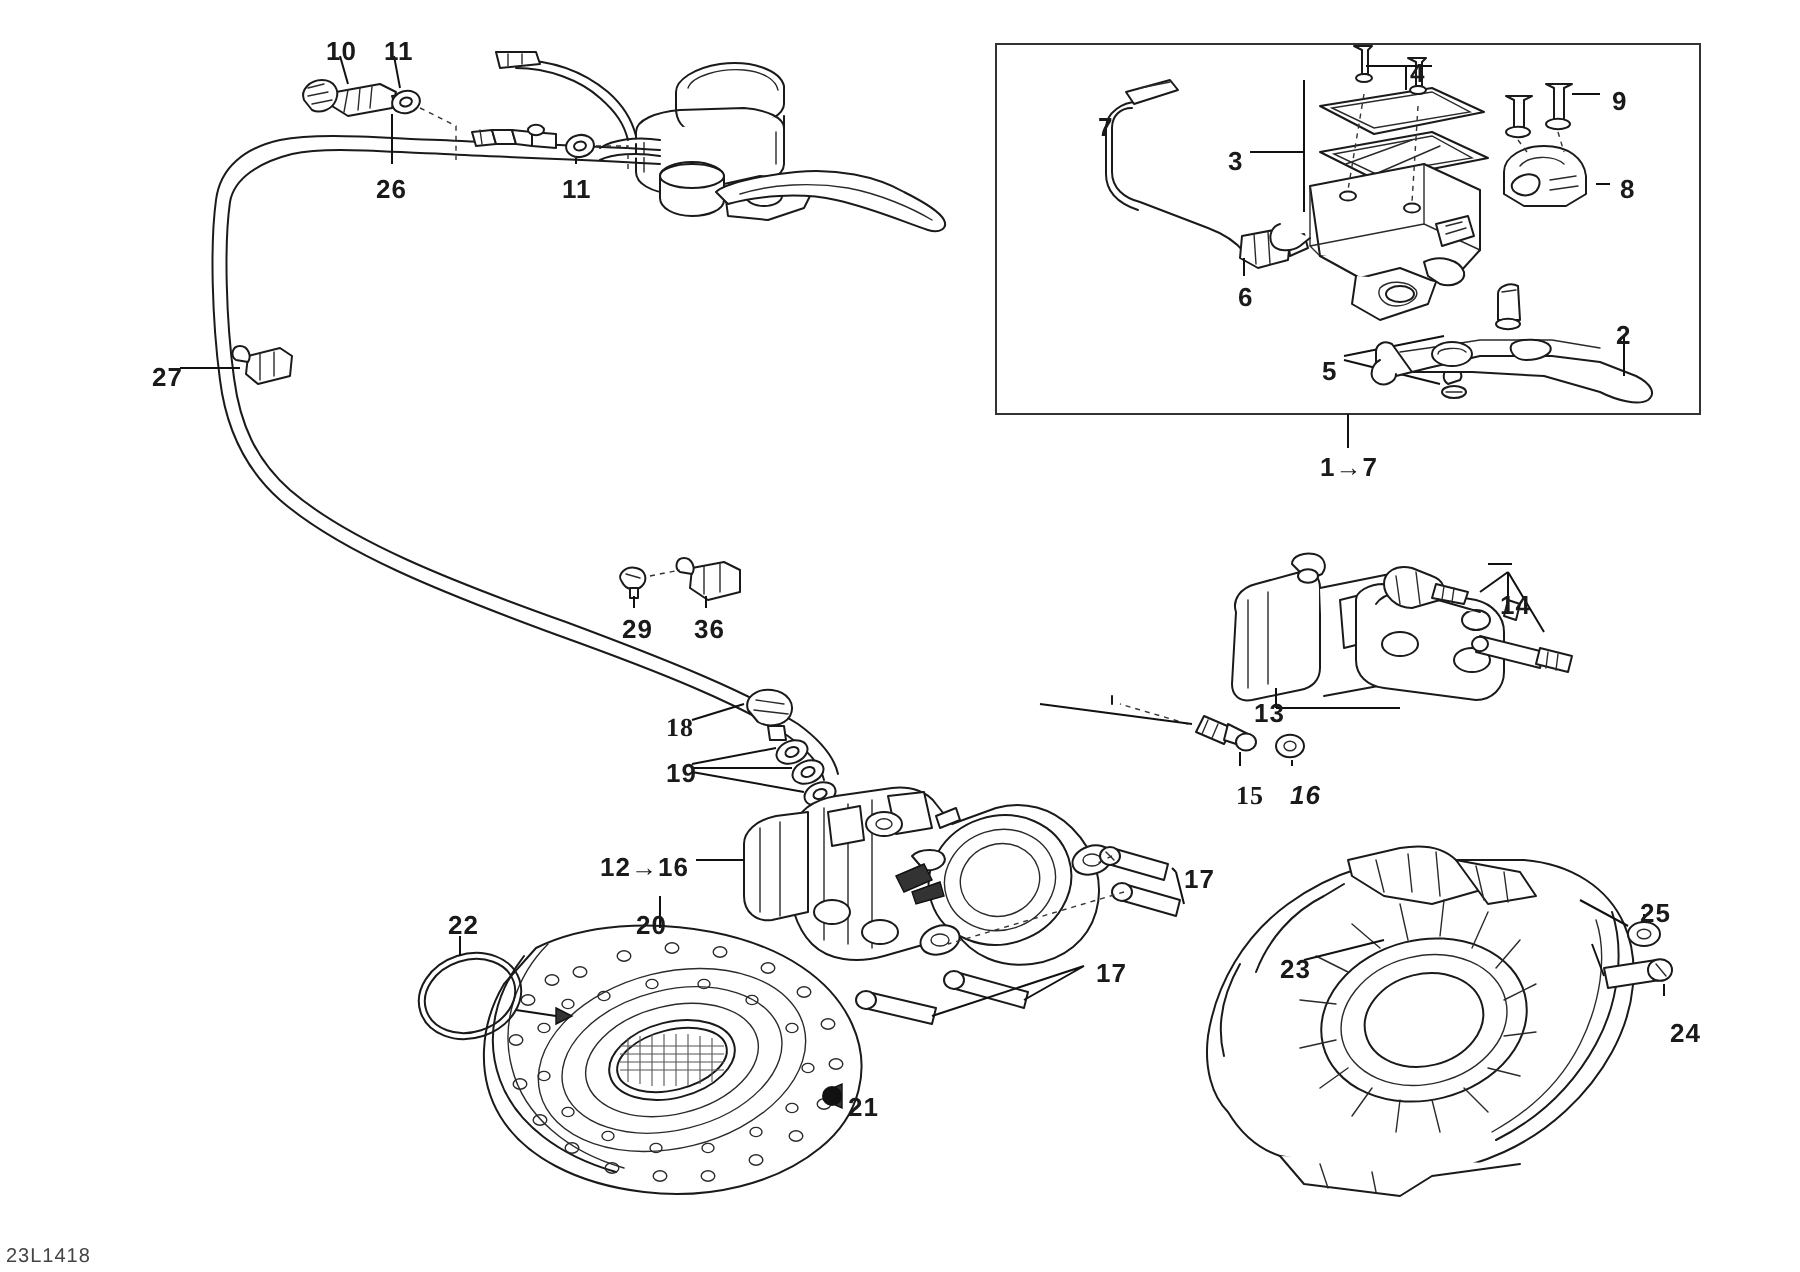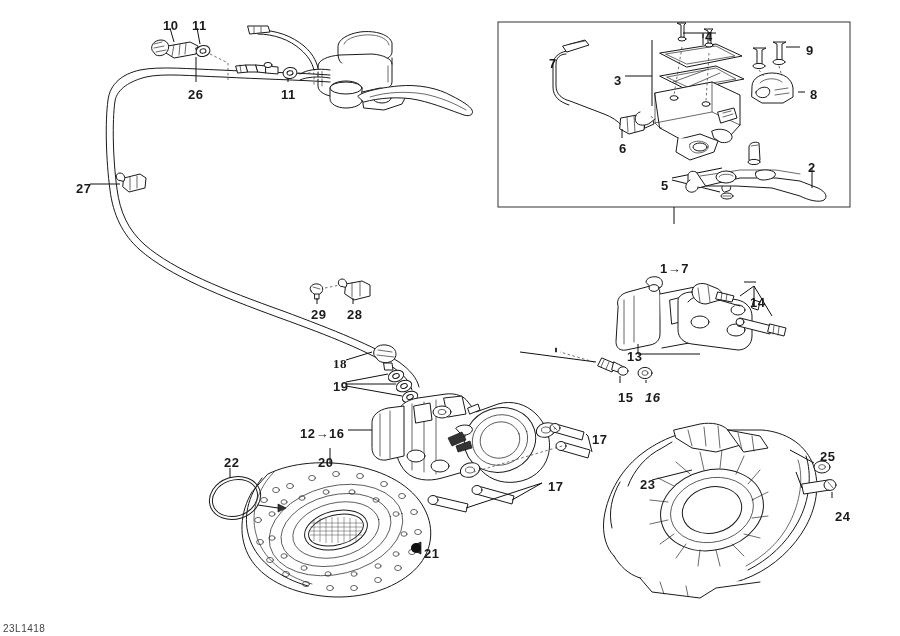--- a/index.html
+++ b/index.html
@@ -452,42 +452,42 @@
   </g>
 
 </svg>
 
 <div class="lbl" style="left:163px;top:18px;">10</div>
 <div class="lbl" style="left:192px;top:18px;">11</div>
 <div class="lbl" style="left:188px;top:87px;">26</div>
 <div class="lbl" style="left:281px;top:87px;">11</div>
 <div class="lbl" style="left:76px;top:181px;">27</div>
 <div class="lbl" style="left:311px;top:307px;">29</div>
-<div class="lbl" style="left:347px;top:307px;">28</div>
+<div class="lbl" style="left:347px;top:307px;">36</div>
 <div class="lbl" style="left:549px;top:56px;">7</div>
 <div class="lbl" style="left:614px;top:73px;">3</div>
 <div class="lbl" style="left:705px;top:29px;">4</div>
 <div class="lbl" style="left:806px;top:43px;">9</div>
 <div class="lbl" style="left:810px;top:87px;">8</div>
 <div class="lbl" style="left:619px;top:141px;">6</div>
 <div class="lbl" style="left:808px;top:160px;">2</div>
 <div class="lbl" style="left:661px;top:178px;">5</div>
 <div class="lbl" style="left:750px;top:276px;margin-top:19px;">14</div>
 <div class="lbl" style="left:627px;top:349px;">13</div>
-<div class="lbl" style="left:618px;top:390px;">15</div>
+<div class="lbl" style="left:618px;top:390px;font-family:Liberation Serif, serif;">15</div>
 <div class="lbl" style="left:645px;top:390px;font-style:italic;">16</div>
 <div class="lbl" style="left:333px;top:356px;font-family:Liberation Serif, serif;">18</div>
 <div class="lbl" style="left:333px;top:379px;">19</div>
 <div class="lbl" style="left:300px;top:426px;">12→16</div>
 <div class="lbl" style="left:592px;top:432px;">17</div>
 <div class="lbl" style="left:548px;top:479px;">17</div>
 <div class="lbl" style="left:224px;top:455px;">22</div>
 <div class="lbl" style="left:318px;top:455px;">20</div>
 <div class="lbl" style="left:424px;top:546px;">21</div>
 <div class="lbl" style="left:640px;top:477px;text-align:center;">23</div>
 <div class="lbl" style="left:820px;top:449px;">25</div>
 <div class="lbl" style="left:835px;top:495px;margin-top:14px;">24</div>
 
-<div class="lbl" style="left:660px;top:226px;margin-top:35px;">1→7</div>
+<div class="lbl" style="left:660px;top:226px;">1→7</div>
 
 <div class="footer">23L1418</div>
 
 </div>
 
 </body></html>

